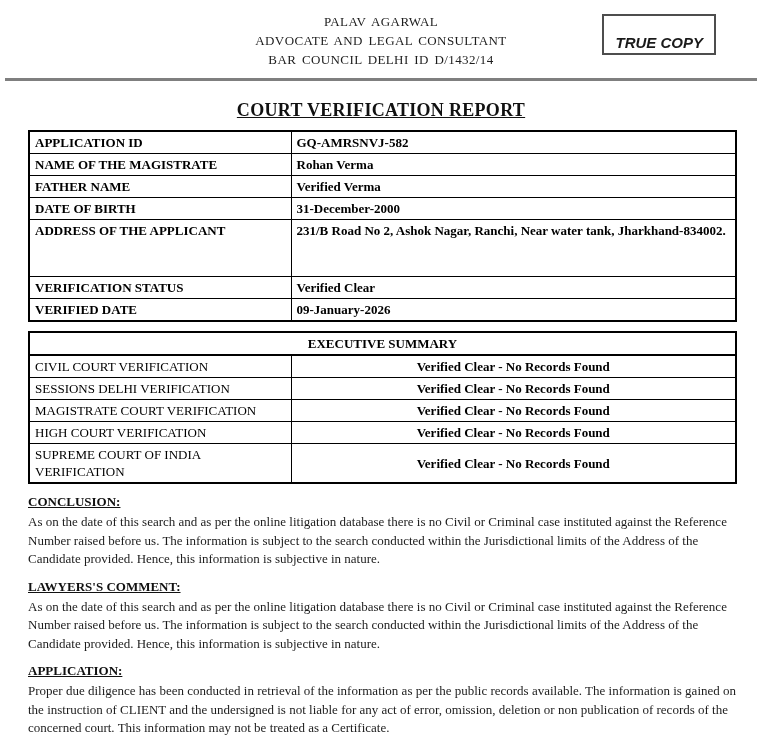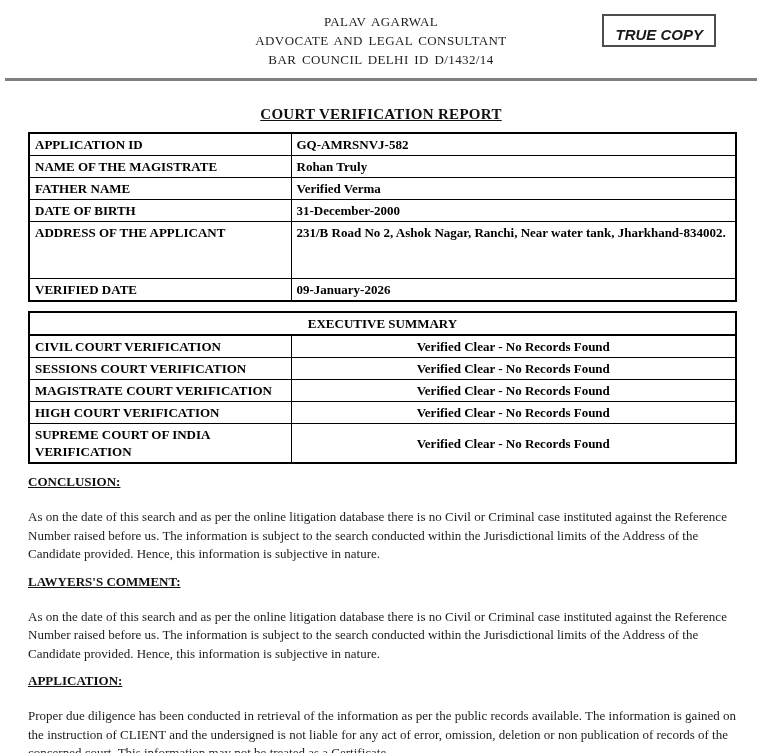--- a/index.html
+++ b/index.html
@@ -14,32 +14,32 @@
   }
   
   .letterhead { padding-top:12px; text-align:center; }
   .letterhead div {
     font-size:13px; font-weight:normal; line-height:19px;
     letter-spacing:.4px; word-spacing:2px; color:#1c1c1c;
   }
   .stamp {
     position:absolute; top:14px; right:46px;
     border:2px solid #4d4d4d;
-    padding:10px 11px 2px;
+    padding:18px 11px 2px;
     font-family:"Liberation Sans", sans-serif;
     font-style:italic; font-weight:bold; font-size:15px;
     color:#1a1a1a; background:#fff;
   }
   .rule {
     margin:9px 5px 0;
     border:none; border-top:3px solid #7f7f7f;
   }
   .doc-title {
-    margin-top:25px; text-align:center;
-    font-size:15px; font-weight:bold;
+    margin-top:19px; text-align:center;
+    font-size:18px; font-weight:bold;
     text-decoration:underline; letter-spacing:.3px;
     color:#111;
   }
   
   table {
     width:709px; margin-left:28px;
     border-collapse:collapse;
     border:2px solid #000;
     font-size:13px;
   }
@@ -47,29 +47,29 @@
   .details { margin-top:9px; }
   .details td.lbl { width:262px; font-weight:bold; }
   .details td.val { font-weight:bold; }
   .details tr.normal td { height:21px; }
   .details tr.address td { height:57px; vertical-align:top; }
   .summary { margin-top:9px; }
   .summary th.caption {
     text-align:center; font-weight:bold; height:20px;
     border-bottom:2px solid #000;
   }
-  .summary td.lbl { width:262px; font-weight:bold; height:19px; }
+  .summary td.lbl { width:262px; font-weight:normal; height:19px; }
   .summary td.val { font-weight:bold; text-align:center; }
   
   .section { margin:10px 25px 0 28px; }
   .section h2 {
     font-size:13px; font-weight:bold;
     text-decoration:underline; color:#111;
   }
-  .section p { margin-top:18px; font-size:13px; line-height:18.5px; color:#1c1c1c; }
+  .section p { margin-top:3px; font-size:13px; line-height:18.5px; color:#1c1c1c; }
   
   .closing { margin:12px 0 0 80px; font-size:13px; color:#222;font-style:italic; }
   .signature { display:block; margin:2px 0 0 48px; }
 </style>
 </head>
 <body>
 
 <div class="page">
 
   <div class="letterhead">
@@ -84,52 +84,56 @@
   <div class="doc-title">COURT VERIFICATION REPORT</div>
 
   <table class="details">
     <tbody>
       <tr class="normal">
         <td class="lbl">APPLICATION ID</td>
         <td class="val">GQ-AMRSNVJ-582</td>
       </tr>
       <tr class="normal">
         <td class="lbl">NAME OF THE MAGISTRATE</td>
-        <td class="val">Rohan Truly</td>
+        <td class="val">Rohan Verma</td>
       </tr>
       <tr class="normal">
         <td class="lbl">FATHER NAME</td>
         <td class="val">Verified Verma</td>
       </tr>
       <tr class="normal">
         <td class="lbl">DATE OF BIRTH</td>
         <td class="val">31-December-2000</td>
       </tr>
       <tr class="address">
         <td class="lbl">ADDRESS OF THE APPLICANT</td>
         <td class="val">231/B Road No 2, Ashok Nagar, Ranchi, Near water tank, Jharkhand-834002.</td>
+      </tr>
+      <tr class="normal">
+        <td class="lbl">VERIFICATION STATUS</td>
+        <td class="val">Verified Clear</td>
       </tr>
       <tr class="normal">
         <td class="lbl">VERIFIED DATE</td>
         <td class="val">09-January-2026</td>
       </tr>
     </tbody>
   </table>
 
   <table class="summary">
     <tbody>
       <tr>
         <th class="caption" colspan="2">EXECUTIVE SUMMARY</th>
       </tr>
       <tr>
         <td class="lbl">CIVIL COURT VERIFICATION</td>
         <td class="val">Verified Clear - No Records Found</td>
       </tr>
       <tr>
-        <td class="lbl">SESSIONS COURT VERIFICATION</td>
+        <td class="lbl">SESSIONS DELHI VERIFICATION</td>
         <td class="val">Verified Clear - No Records Found</td>
       </tr>
       <tr>
         <td class="lbl">MAGISTRATE COURT VERIFICATION</td>
         <td class="val">Verified Clear - No Records Found</td>
       </tr>
       <tr>
         <td class="lbl">HIGH COURT VERIFICATION</td>
         <td class="val">Verified Clear - No Records Found</td>
       </tr>

